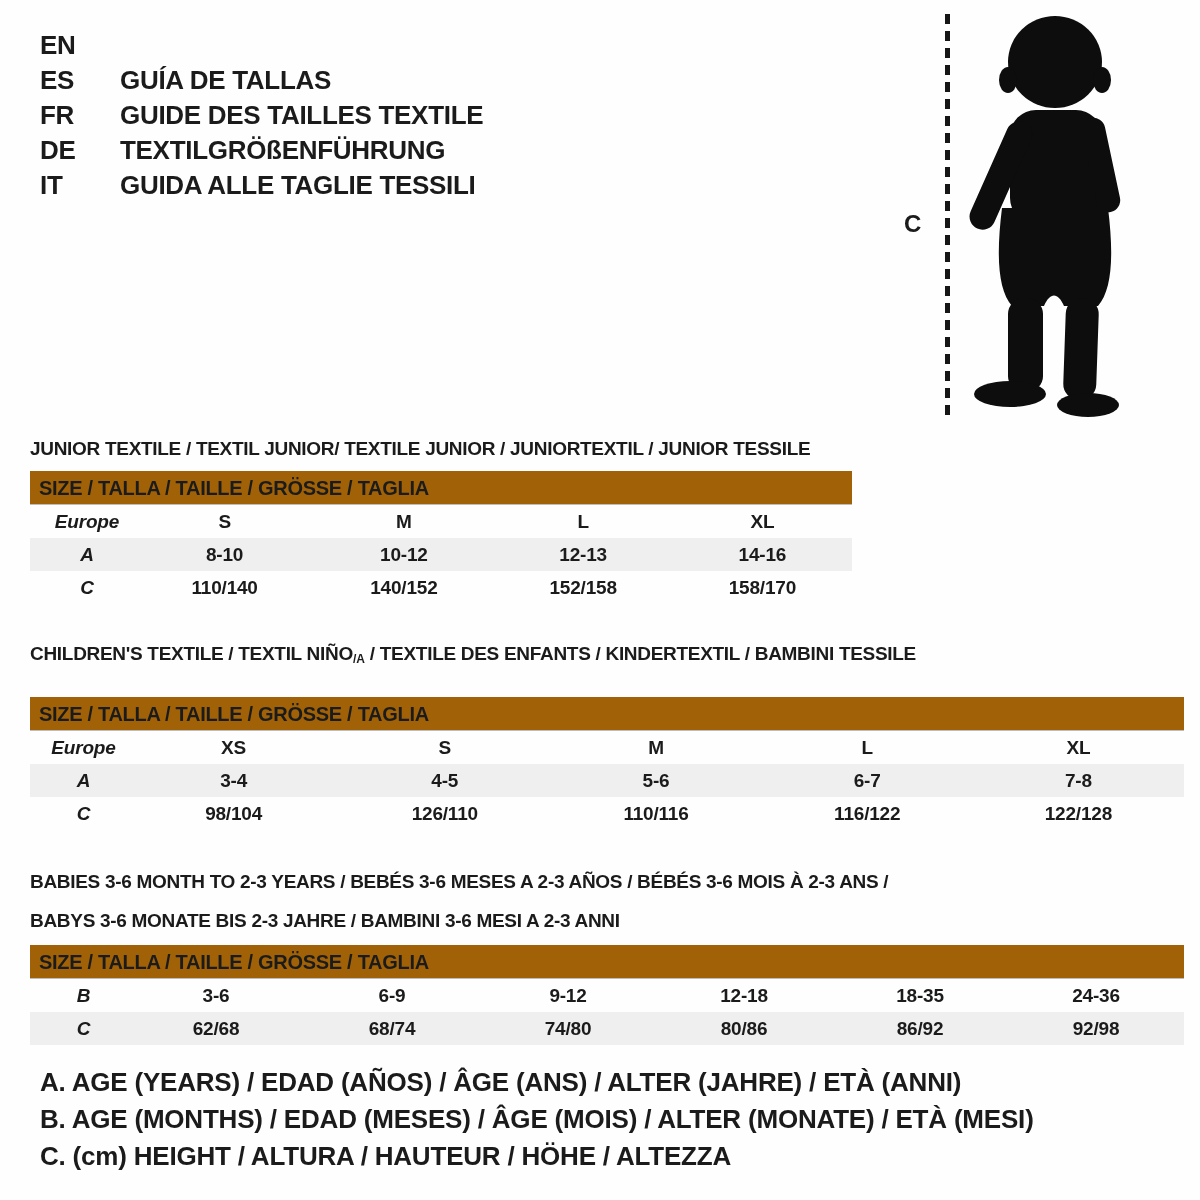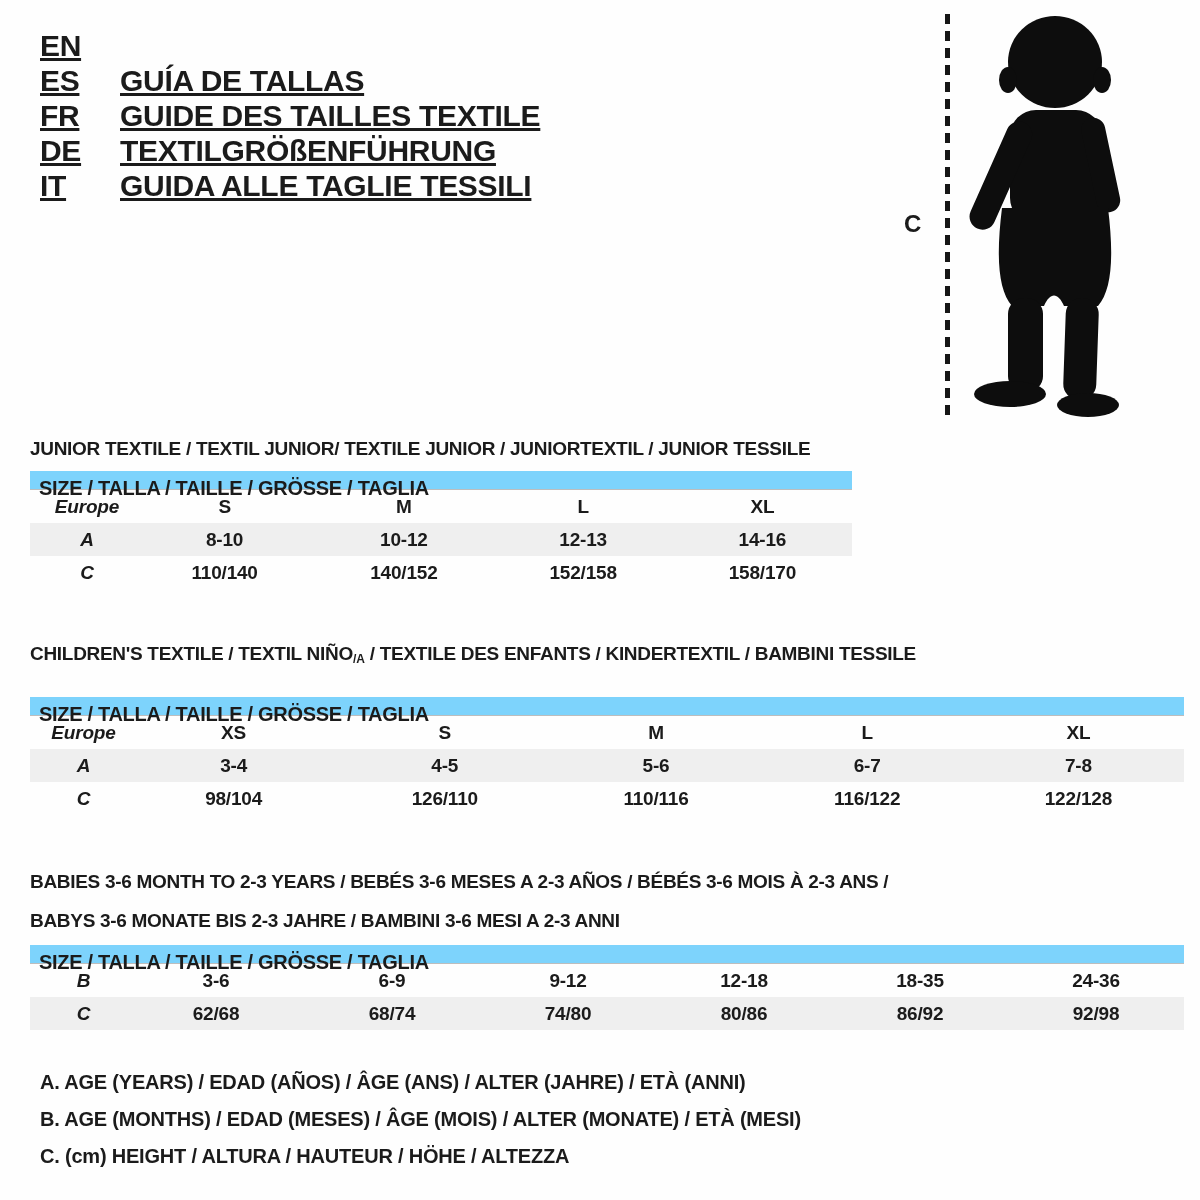--- a/index.html
+++ b/index.html
@@ -9,41 +9,41 @@
     height: 1200px;
     background: #fefefe;
     font-family: "Liberation Sans", sans-serif;
     font-weight: 700;
     color: #1b1b1b;
     overflow: hidden;
   }
 
   
   .lang-block { position: absolute; top: 28px; left: 40px; }
-  .lang-row { display: flex; height: 35px; line-height: 35px; font-size: 30px; letter-spacing: -0.3px; text-decoration: underline; }
+  .lang-row { display: flex; height: 35px; line-height: 35px; font-size: 26px; letter-spacing: -0.3px; }
   .lang-code { width: 80px; }
   .lang-title { white-space: nowrap; }
 
   
   .measure-line {
     position: absolute; left: 945px; top: 14px; width: 5px; height: 402px;
     background: repeating-linear-gradient(to bottom, #161616 0px, #161616 10px, transparent 10px, transparent 17px);
   }
   .measure-label {
     position: absolute; left: 904px; top: 210px;
     font-size: 24px; line-height: 28px;
   }
   .baby-figure { position: absolute; left: 960px; top: 6px; width: 206px; height: 414px; }
 
   
   .section { position: absolute; left: 30px; }
   .section-title { font-size: 19px; line-height: 23px; letter-spacing: -0.3px; white-space: nowrap; }
   .section-title .sub { font-size: 12px; vertical-align: -3px; letter-spacing: 0; }
   .size-bar {
-    height: 19px; line-height: 34px; background: #7dd3fc;
+    height: 34px; line-height: 34px; background: #a16207;
     padding-left: 9px; font-size: 20px; letter-spacing: -0.3px;
     border-bottom: 1px solid #bdbdbd; box-sizing: border-box;
   }
   .trow { display: grid; height: 33px; line-height: 33px; font-size: 19px; letter-spacing: -0.2px; }
   .trow.alt { background: #efefef; }
   .rlabel { text-align: center; padding-left: 9px; font-style: italic; }
   .cell { text-align: center; }
 
   #junior-section { top: 437px; width: 822px; }
   #junior-section .section-title { margin-bottom: 11px; }
@@ -52,21 +52,21 @@
   #children-section { top: 642px; width: 1154px; }
   #children-section .section-title { margin-bottom: 26px; }
   #children-section .trow { grid-template-columns: 98px repeat(5, 1fr); }
 
   #babies-section { top: 862px; width: 1154px; }
   #babies-section .section-title { line-height: 39px; margin-bottom: 5px; }
   #babies-section .trow { grid-template-columns: 98px repeat(6, 1fr); }
 
   
   .legend { position: absolute; left: 40px; top: 1064px; }
-  .legend-line { font-size: 20px; line-height: 37px; letter-spacing: -0.2px; white-space: nowrap; }
+  .legend-line { font-size: 26px; line-height: 37px; letter-spacing: -0.2px; white-space: nowrap; }
 </style>
 </head>
 <body>
 
 <div class="page">
 
   <div class="lang-block">
     <div class="lang-row">
       <span class="lang-code">EN</span>
     </div>

